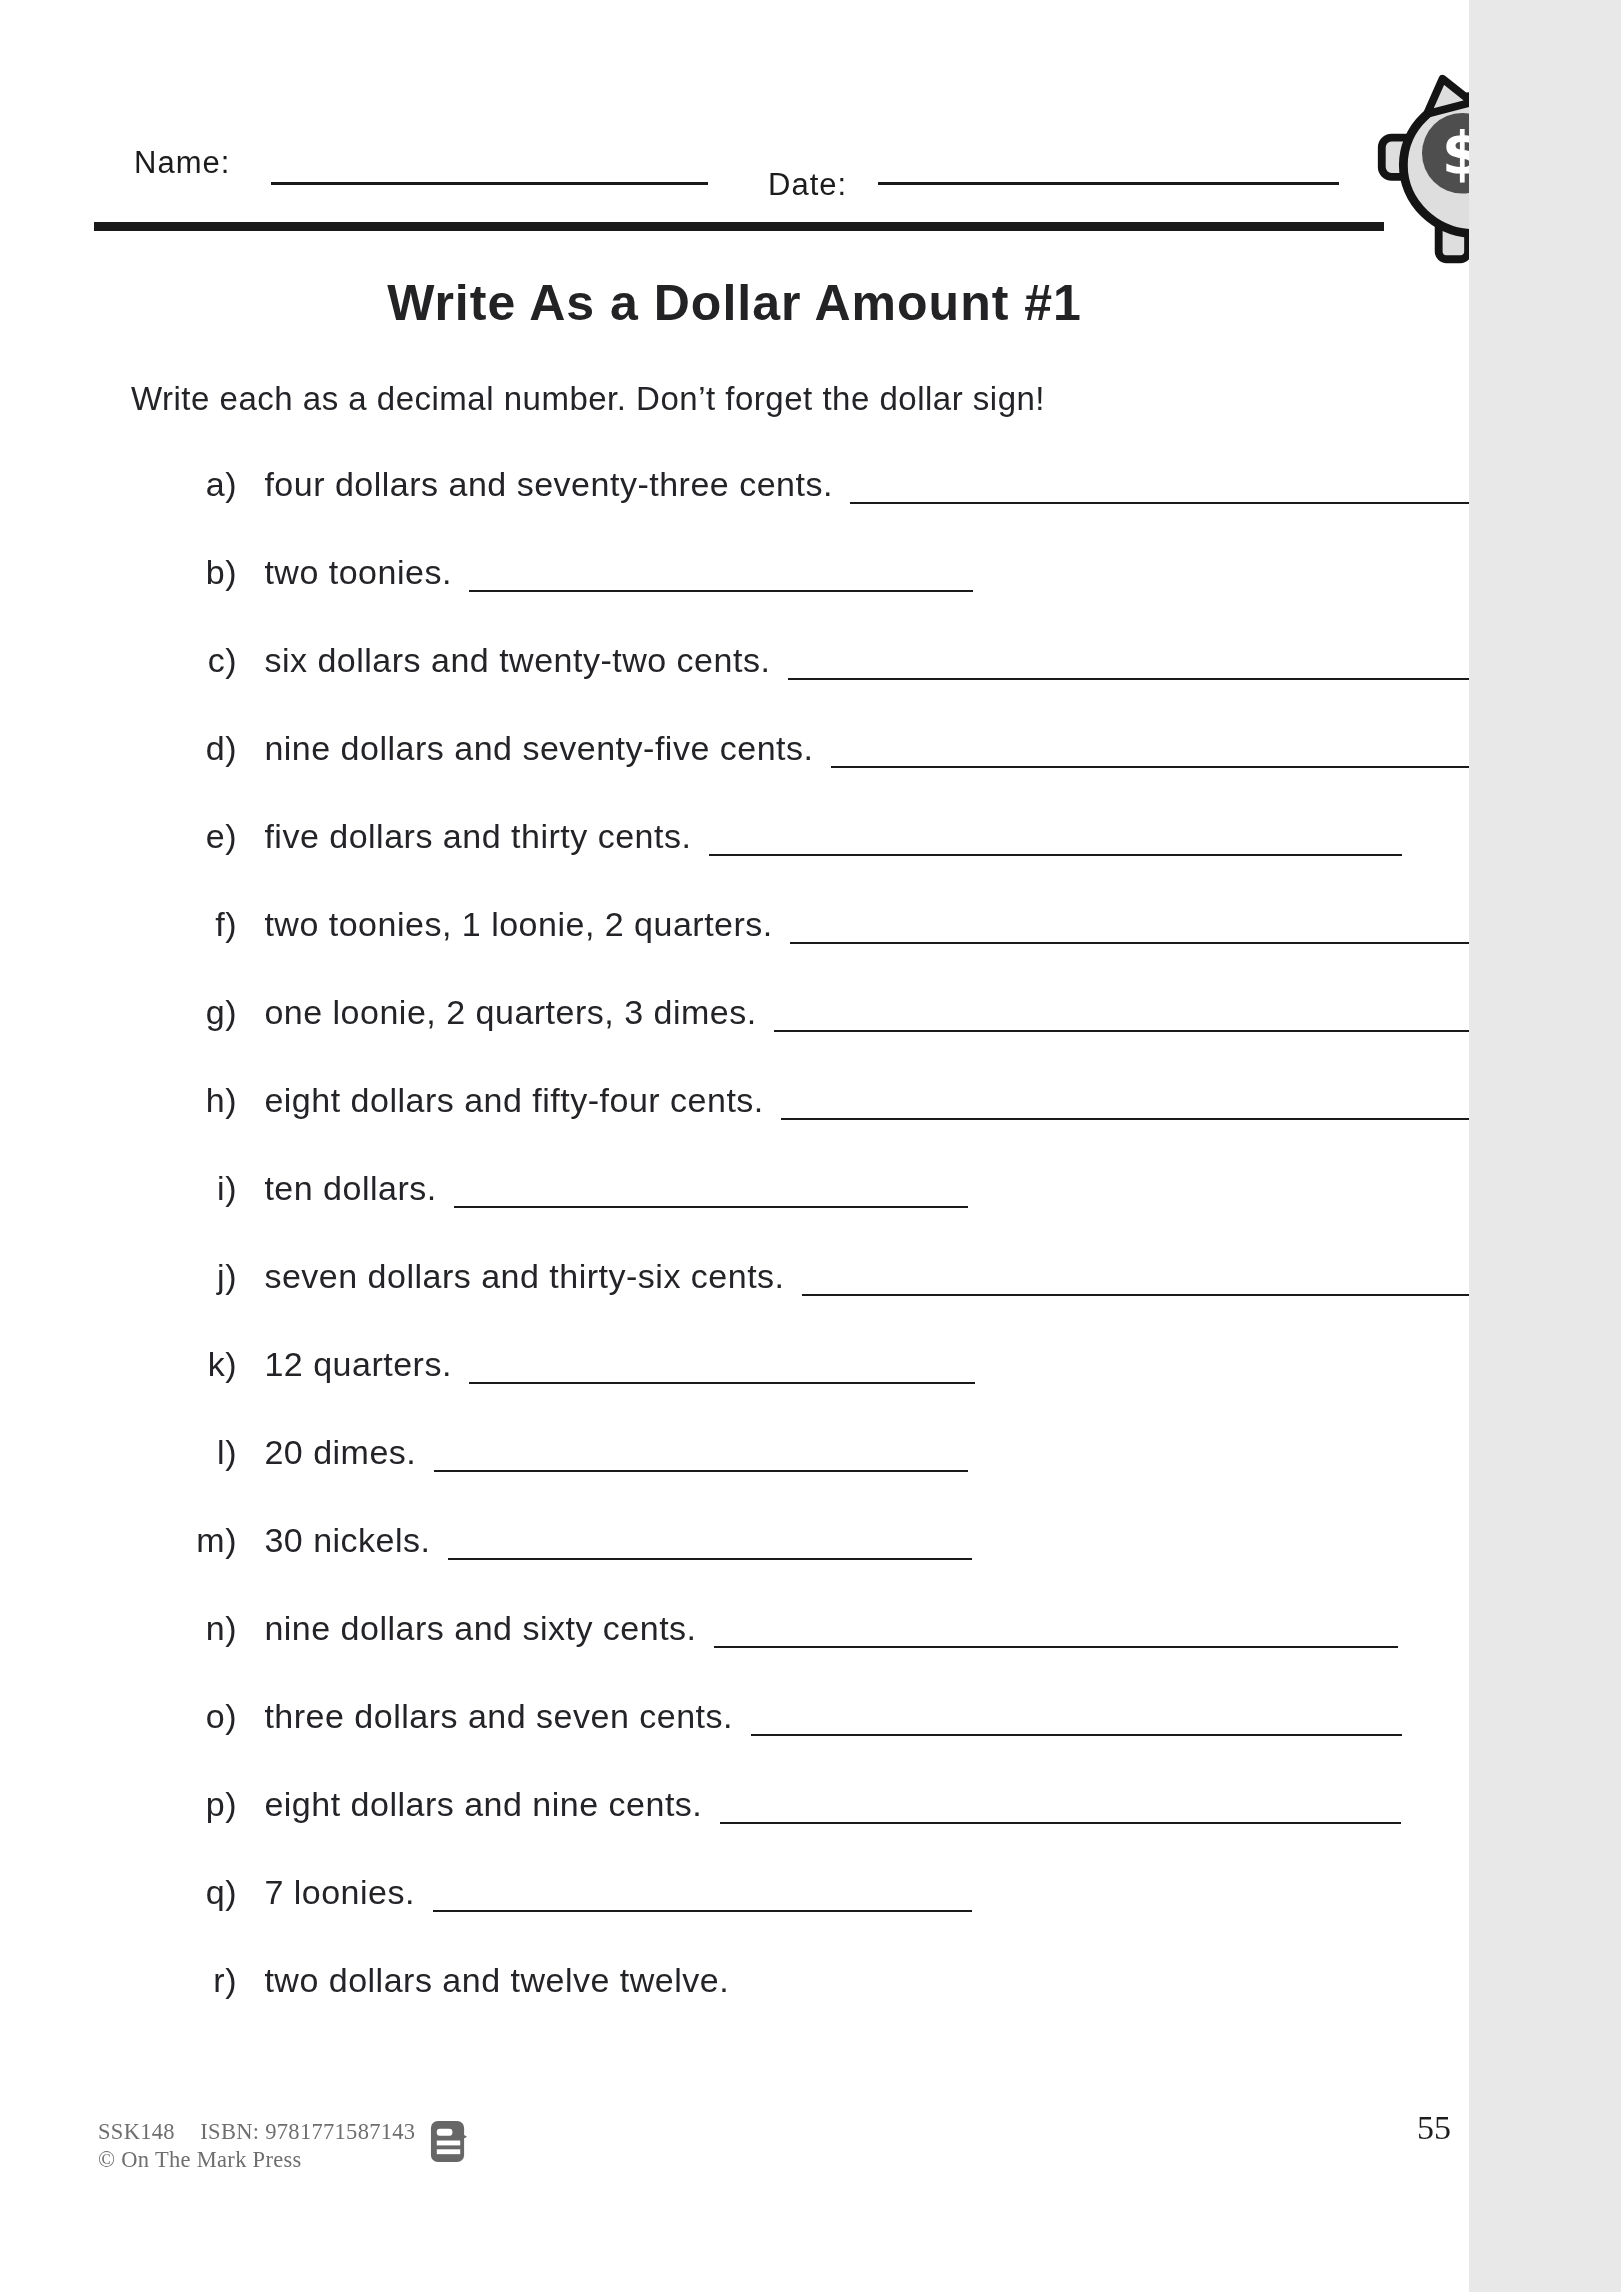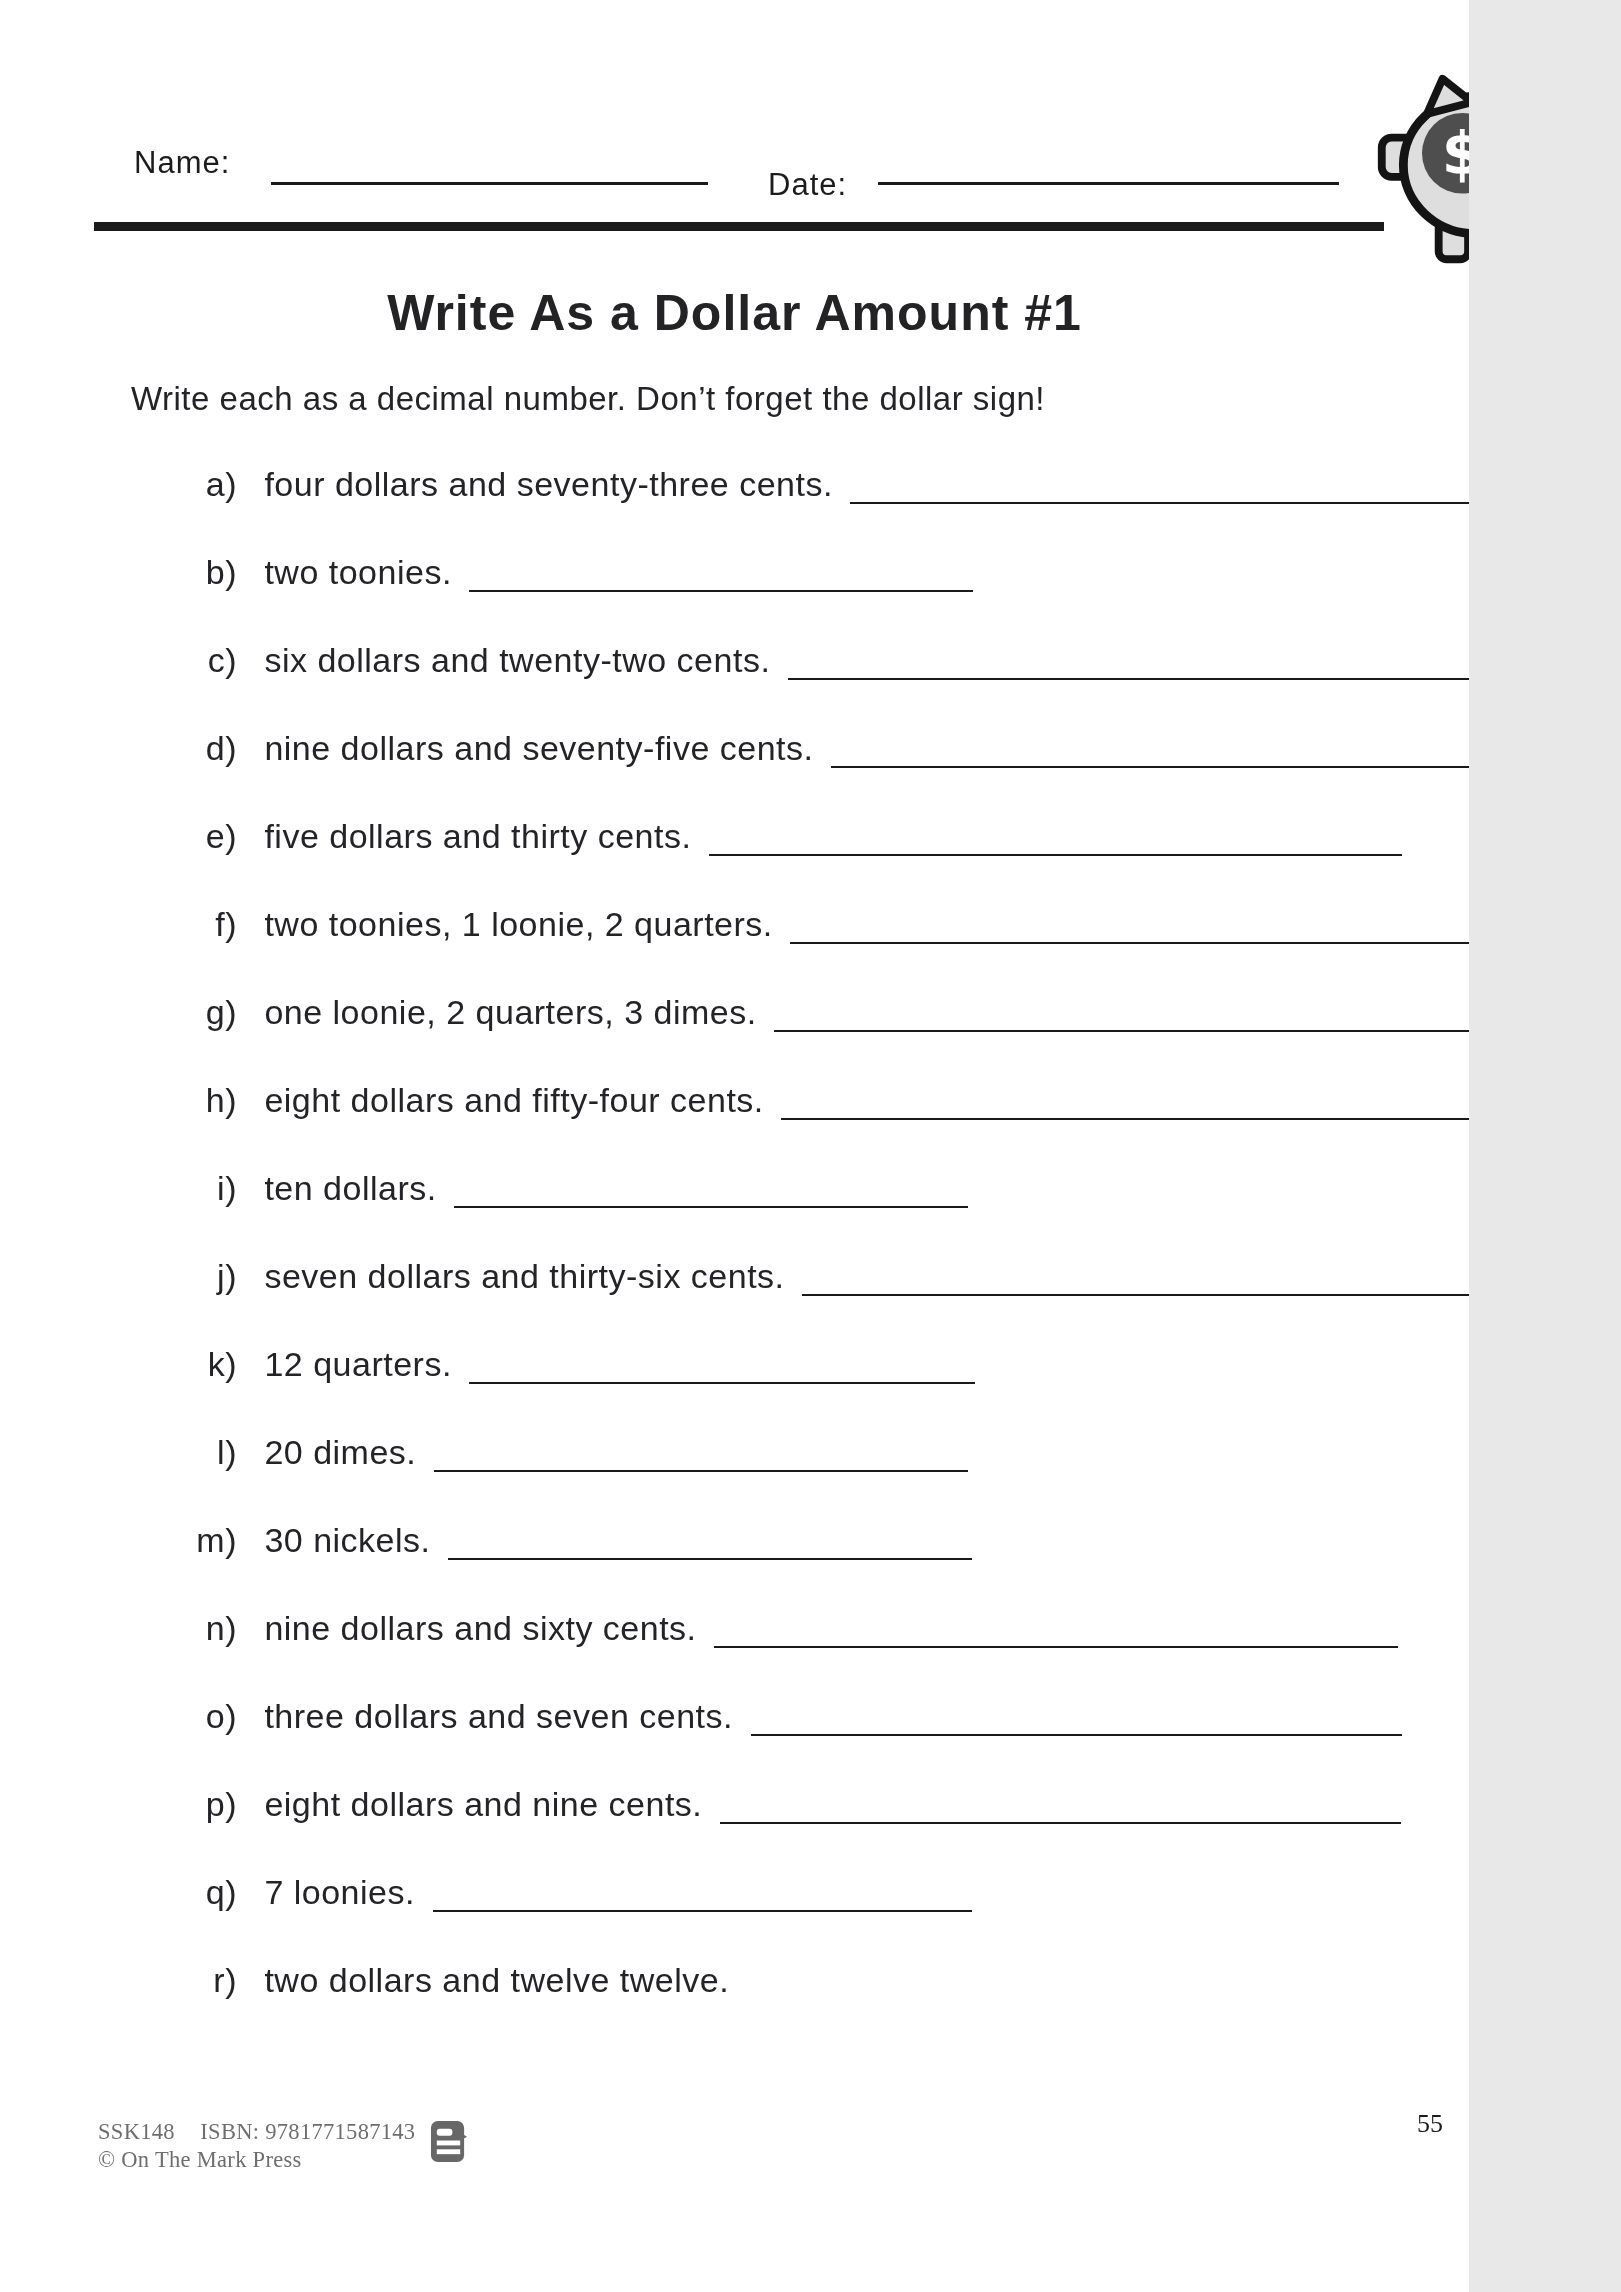--- a/index.html
+++ b/index.html
@@ -15,21 +15,21 @@
   .hdr-label{position:absolute;font-size:31px;letter-spacing:1px;color:#1c1c1e;}
   #name-label{left:134px;top:145px;}
   #date-label{left:768px;top:145px;margin-top:22px;}
   .write-line{position:absolute;border-bottom:3.9px solid #1a1a1a;height:0;}
   #name-line{left:271px;top:182px;width:437px;}
   #date-line{left:878px;top:182px;width:461px;}
   #top-rule{position:absolute;left:94px;top:222px;width:1290px;height:8.8px;background:#1a1a1a;}
   #pig-logo{position:absolute;left:1370px;top:63px;width:206px;height:208px;}
   
   #page-title{
-    position:absolute;left:0;top:284px;width:100%;
+    position:absolute;left:0;top:274px;width:100%;
     text-align:center;font-size:50px;font-weight:bold;letter-spacing:1px;color:#232326;
   }
   #instruction{
     position:absolute;left:131px;top:380px;
     font-size:33px;letter-spacing:0.5px;color:#242428;
   }
   
   #question-list{position:absolute;left:80px;top:463px;}
   .q-row{
     display:flex;align-items:flex-end;
@@ -46,21 +46,21 @@
   .footer-text{
     position:absolute;font-family:"Liberation Serif", serif;
     color:#6e6e6e;font-size:22.5px;letter-spacing:0.3px;
   }
   #footer-line1{left:98px;top:2119px;}
   #footer-line1 .sp{display:inline-block;width:25.5px;}
   #footer-line2{left:98px;top:2147px;}
   #press-logo{position:absolute;left:429px;top:2119px;width:39px;height:45px;}
   #page-number{
     position:absolute;left:1417px;top:2109px;
-    font-family:"Liberation Serif", serif;font-size:26px;color:#1c1c1e;
+    font-family:"Liberation Serif", serif;font-size:34px;color:#1c1c1e;
   }
 </style>
 </head>
 <body>
 
 <div class="page">
 
   <span class="hdr-label" id="name-label">Name:</span>
   <div class="write-line" id="name-line"></div>
   <span class="hdr-label" id="date-label">Date:</span>

